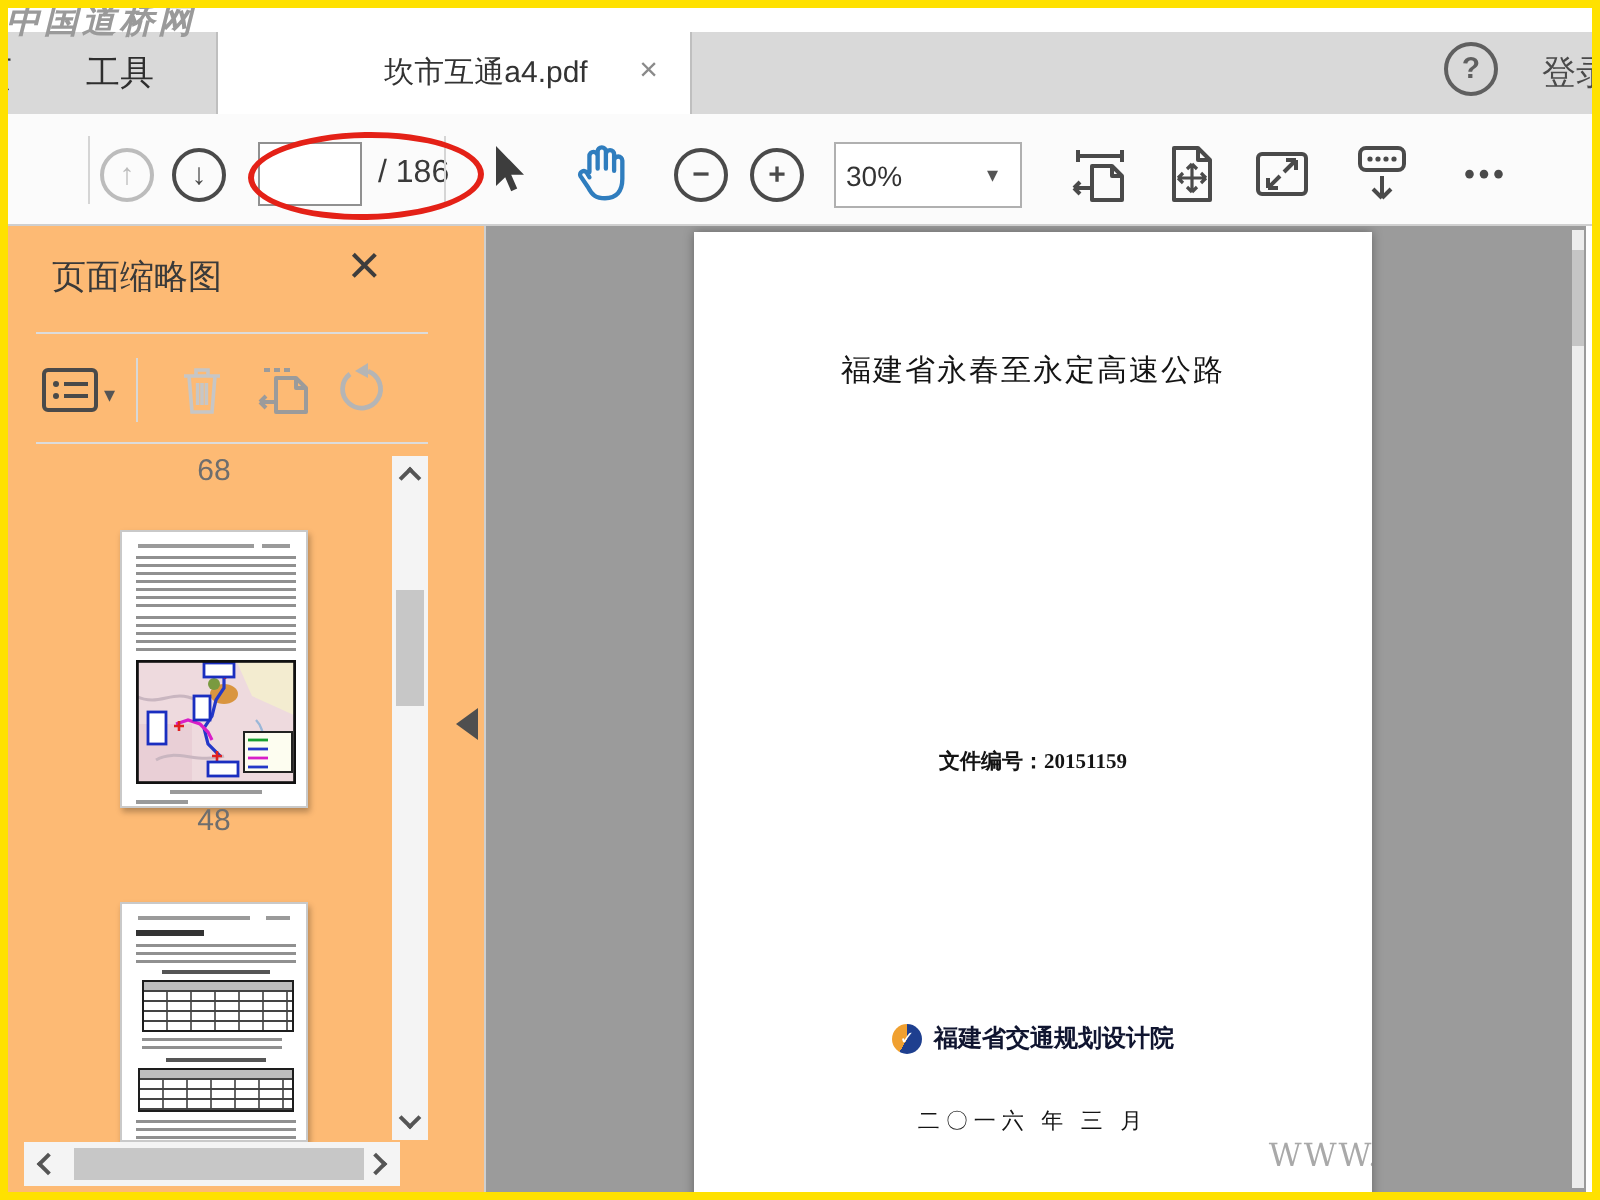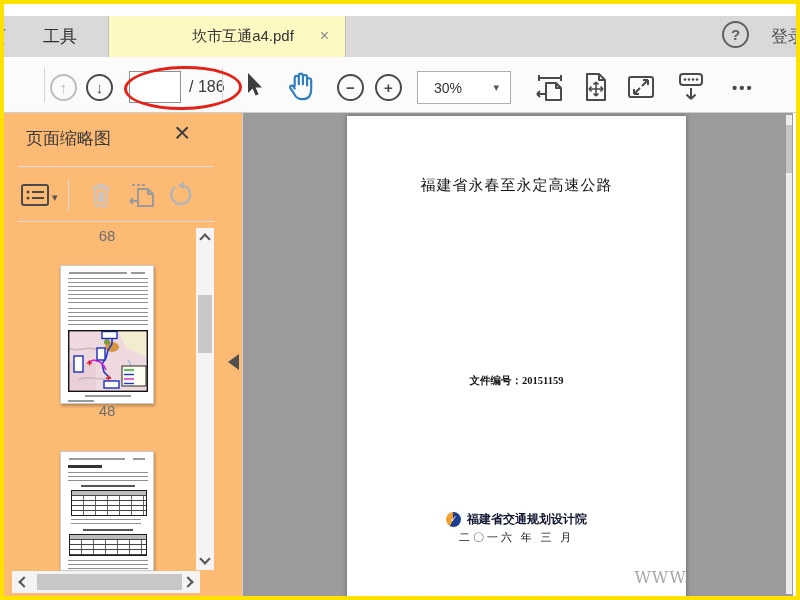--- a/index.html
+++ b/index.html
@@ -9,21 +9,21 @@
 
   
   .wm-top { position:absolute; left:3px; top:-1px; z-index:70; font-family:"DejaVu Serif", serif;
             font-style:italic; font-weight:bold; font-size:17px; color:#9a9a9a; letter-spacing:2px; }
 
   
   .tabbar { position:absolute; left:0; top:16px; width:800px; height:41px; background:#d9d9d9; }
   .home-partial { position:absolute; left:-12px; top:9px; width:24px; font-size:18px; color:#333; overflow:hidden; }
   .tab-tools { position:absolute; left:18px; top:0; width:84px; height:41px; display:flex; align-items:center;
                justify-content:center; font-size:17px; color:#2e2e2e; cursor:default; }
-  .tab-doc { position:absolute; left:108px; top:0; width:238px; height:41px; background:#fef9c3;
+  .tab-doc { position:absolute; left:108px; top:0; width:238px; height:41px; background:#ffffff;
              border-left:1px solid #bfbfbf; border-right:1px solid #bfbfbf; display:flex; align-items:center;
              justify-content:center; font-size:15px; color:#333;padding-left:32px; }
   .tab-doc .close-x { position:absolute; right:16px; top:10px; font-size:16px; color:#8a8a8a; line-height:20px; }
   .help-btn { position:absolute; left:722px; top:5px; width:27px; height:27px; border:2px solid #5f5f5f;
               border-radius:50%; color:#5f5f5f; font-weight:bold; font-size:15px; display:flex;
               align-items:center; justify-content:center; }
   .login { position:absolute; left:771px; top:9px; width:26px; overflow:hidden; font-size:17px; color:#4a4a4a; white-space:nowrap; }
 
   
   .toolbar { position:absolute; left:0; top:57px; width:800px; height:56px; background:#fbfbfb;
@@ -33,21 +33,21 @@
                 color:#4a4a4a; display:flex; align-items:center; justify-content:center; font-size:15px;
                 font-weight:bold; background:transparent; }
   .circle-btn.disabled { border-color:#bcbcbc; color:#bcbcbc; }
   .page-input { position:absolute; left:129px; top:14px; width:52px; height:32px; border:1px solid #909090;
                 background:#fff; font-size:14px; text-align:center; }
   .page-total { position:absolute; left:189px; top:21px; font-size:16px; color:#3a3a3a; }
   .red-ellipse { position:absolute; left:124px; top:9px; width:118px; height:44px; border:3px solid #e42117;
                  border-radius:50%; z-index:40; transform:rotate(-1deg); }
   .zoom-select { position:absolute; left:417px; top:14px; width:94px; height:33px; border:1px solid #b0b0b0;
                  background:#fff; display:flex; align-items:center; }
-  .zoom-select .zv { margin-left:16px; font-size:14px; color:#333; }
+  .zoom-select .zv { margin-left:5px; font-size:14px; color:#333; }
   .zoom-select .caret { position:absolute; right:11px; top:9px; font-size:11px; color:#555; }
   .tool-icon { position:absolute; }
   .more-dots { position:absolute; left:722px; top:14px; width:42px; height:32px; display:flex; align-items:center;
                justify-content:center; color:#4a4a4a; font-size:15px; letter-spacing:2px; font-weight:bold; }
 
   
   .sidebar { position:absolute; left:4px; top:113px; width:239px; height:483px; background:#fdba74;
              border-right:1px solid #cfcfcf; }
   .panel-title { position:absolute; left:22px; top:14px; font-size:17px; color:#3a3a3a; }
   .panel-close { position:absolute; left:170px; top:4px; font-size:28px; font-weight:300; color:#3d3d3d; }
@@ -86,34 +86,35 @@
   .p-h1 { top:60px; font-size:15px; letter-spacing:1px; }
   .p-h2 { top:89px; font-size:15px; letter-spacing:1px; }
   .p-title { position:absolute; top:216px; width:100%; text-align:center; font-size:25px; font-weight:bold;
              color:#000; letter-spacing:1px; font-family:"Liberation Sans", sans-serif; }
   .p-num { top:258px; font-size:10.5px; font-weight:bold;font-family:Liberation Serif, serif; }
   .p-org { position:absolute; top:395px; width:100%; display:flex; align-items:center; justify-content:center; gap:6px; }
   .p-org .org-text { font-family:Liberation Serif, serif; font-size:12px; font-weight:bold; color:#101530; }
   .logo { width:15px; height:15px; border-radius:50%;
           background:conic-gradient(from 210deg, #f0a030 0deg 150deg, #1e3f8f 150deg 360deg);
           color:#fff; font-size:9px; line-height:15px; text-align:center; }
-  .p-date { top:414px; font-size:11px; letter-spacing:3px; }
+  .p-date { top:437px; font-size:11px; letter-spacing:3px; }
   .wm-page { position:absolute; top:452px; right:-4px; font-family:"DejaVu Serif", serif; font-size:16px;
              color:#a9a9a9; letter-spacing:1px; }
   .doc-vscroll { position:absolute; left:543px; top:2px; width:6px; height:479px; background:#ededed; }
   .doc-vthumb { position:absolute; left:0; top:10px; width:6px; height:48px; background:#c5c5c5; }
 
   svg { display:block; }
 </style>
 </head>
 <body>
 
 <div class="app">
   <div class="yellow-frame"></div>
 
+  <div class="wm-top">中国道桥网</div>
 
   <div class="tabbar">
     <div class="home-partial">页</div>
     <div class="tab-tools">工具</div>
     <div class="tab-doc">
       <span>坎市互通a4.pdf</span>
       <span class="close-x">×</span>
     </div>
     <div class="help-btn">?</div>
     <div class="login">登录</div>

